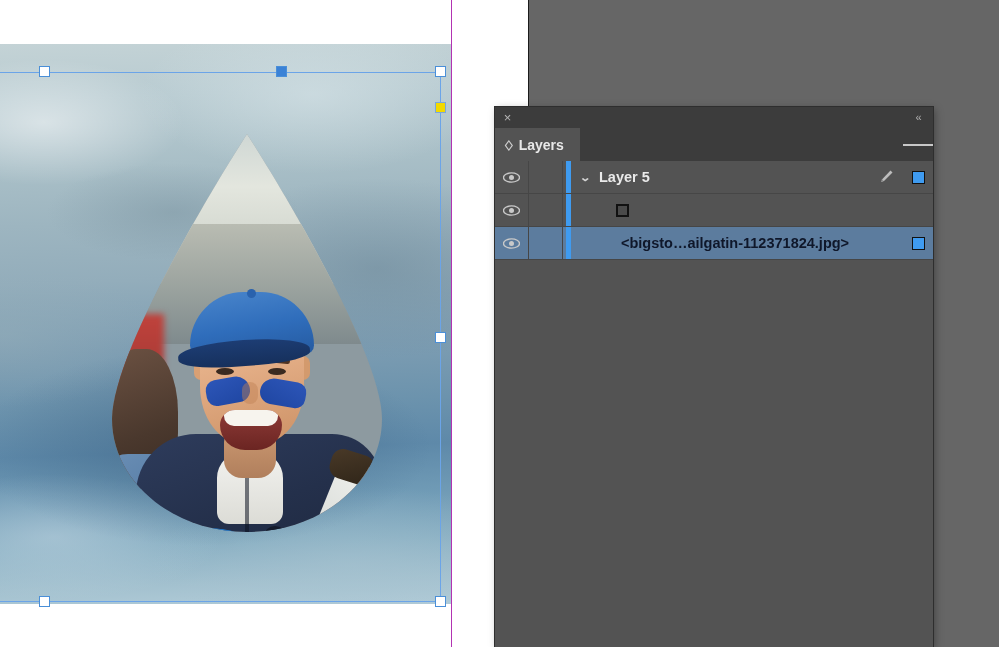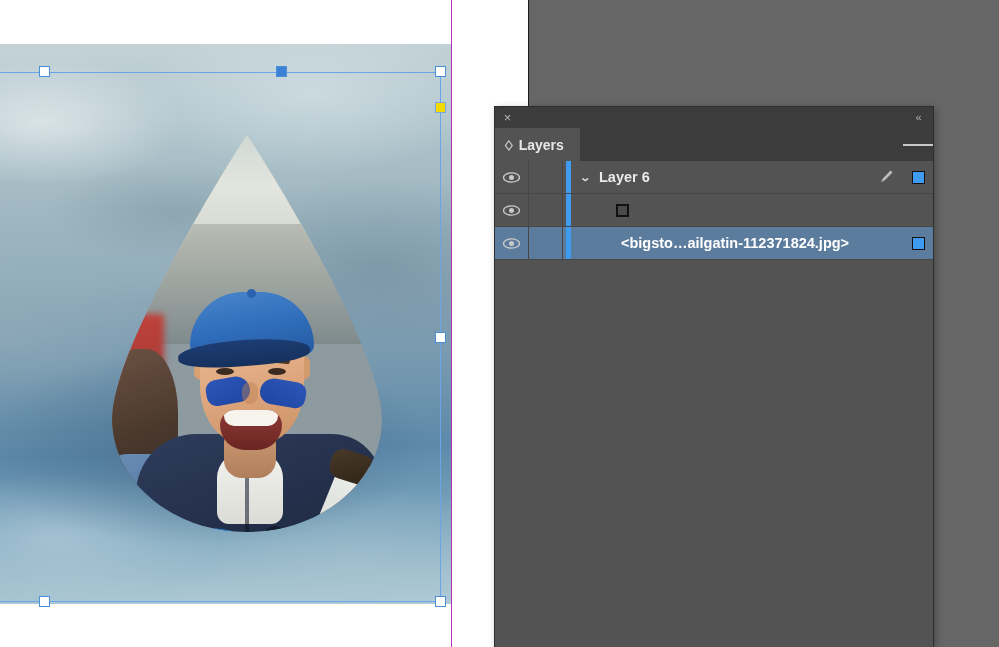--- a/index.html
+++ b/index.html
@@ -356,21 +356,21 @@
     align-items: center;
     height: 32px;
     border-bottom: 1px solid #464646;
     color: #eaeaea;
     font-size: 14.5px;
     font-weight: bold;
     cursor: pointer;
   }
   .layer-row.selected {
     background: #5c7c9e;
-    color: #ffffff;
+    color: #0f172a;
   }
   .col-eye {
     width: 34px;
     display: flex; align-items: center; justify-content: center;
     border-right: 1px solid #464646;
     height: 100%;
     box-sizing: border-box;
   }
   .col-lock {
     width: 34px;
@@ -518,21 +518,21 @@
             <ellipse cx="8.5" cy="5.5" rx="8" ry="4.6" fill="none" stroke="#c9c9c9" stroke-width="1.4"></ellipse>
             <circle cx="8.5" cy="5.5" r="2.5" fill="#c9c9c9"></circle>
           </svg>
         </div>
         <div class="col-lock"></div>
         <div class="col-swatch">
             <span class="strip"></span>
           </div>
         <div class="col-name">
           <span class="disclosure">⌄</span>
-          <span>Layer 6</span>
+          <span>Layer 5</span>
         </div>
         <div class="col-target">
           <svg class="pen-svg" width="16" height="16" viewBox="0 0 16 16">
             <path d="M12.5 1.5 L14.5 3.5 L6 12 L3.2 13 L4.2 10.2 Z" fill="#bdbdbd"></path>
             <path d="M3.2 13 L4.2 10.2 L5.6 11.6 Z" fill="#8f8f8f"></path>
           </svg>
         </div>
         <div class="col-select">
           <span class="sel-square"></span>
         </div>

